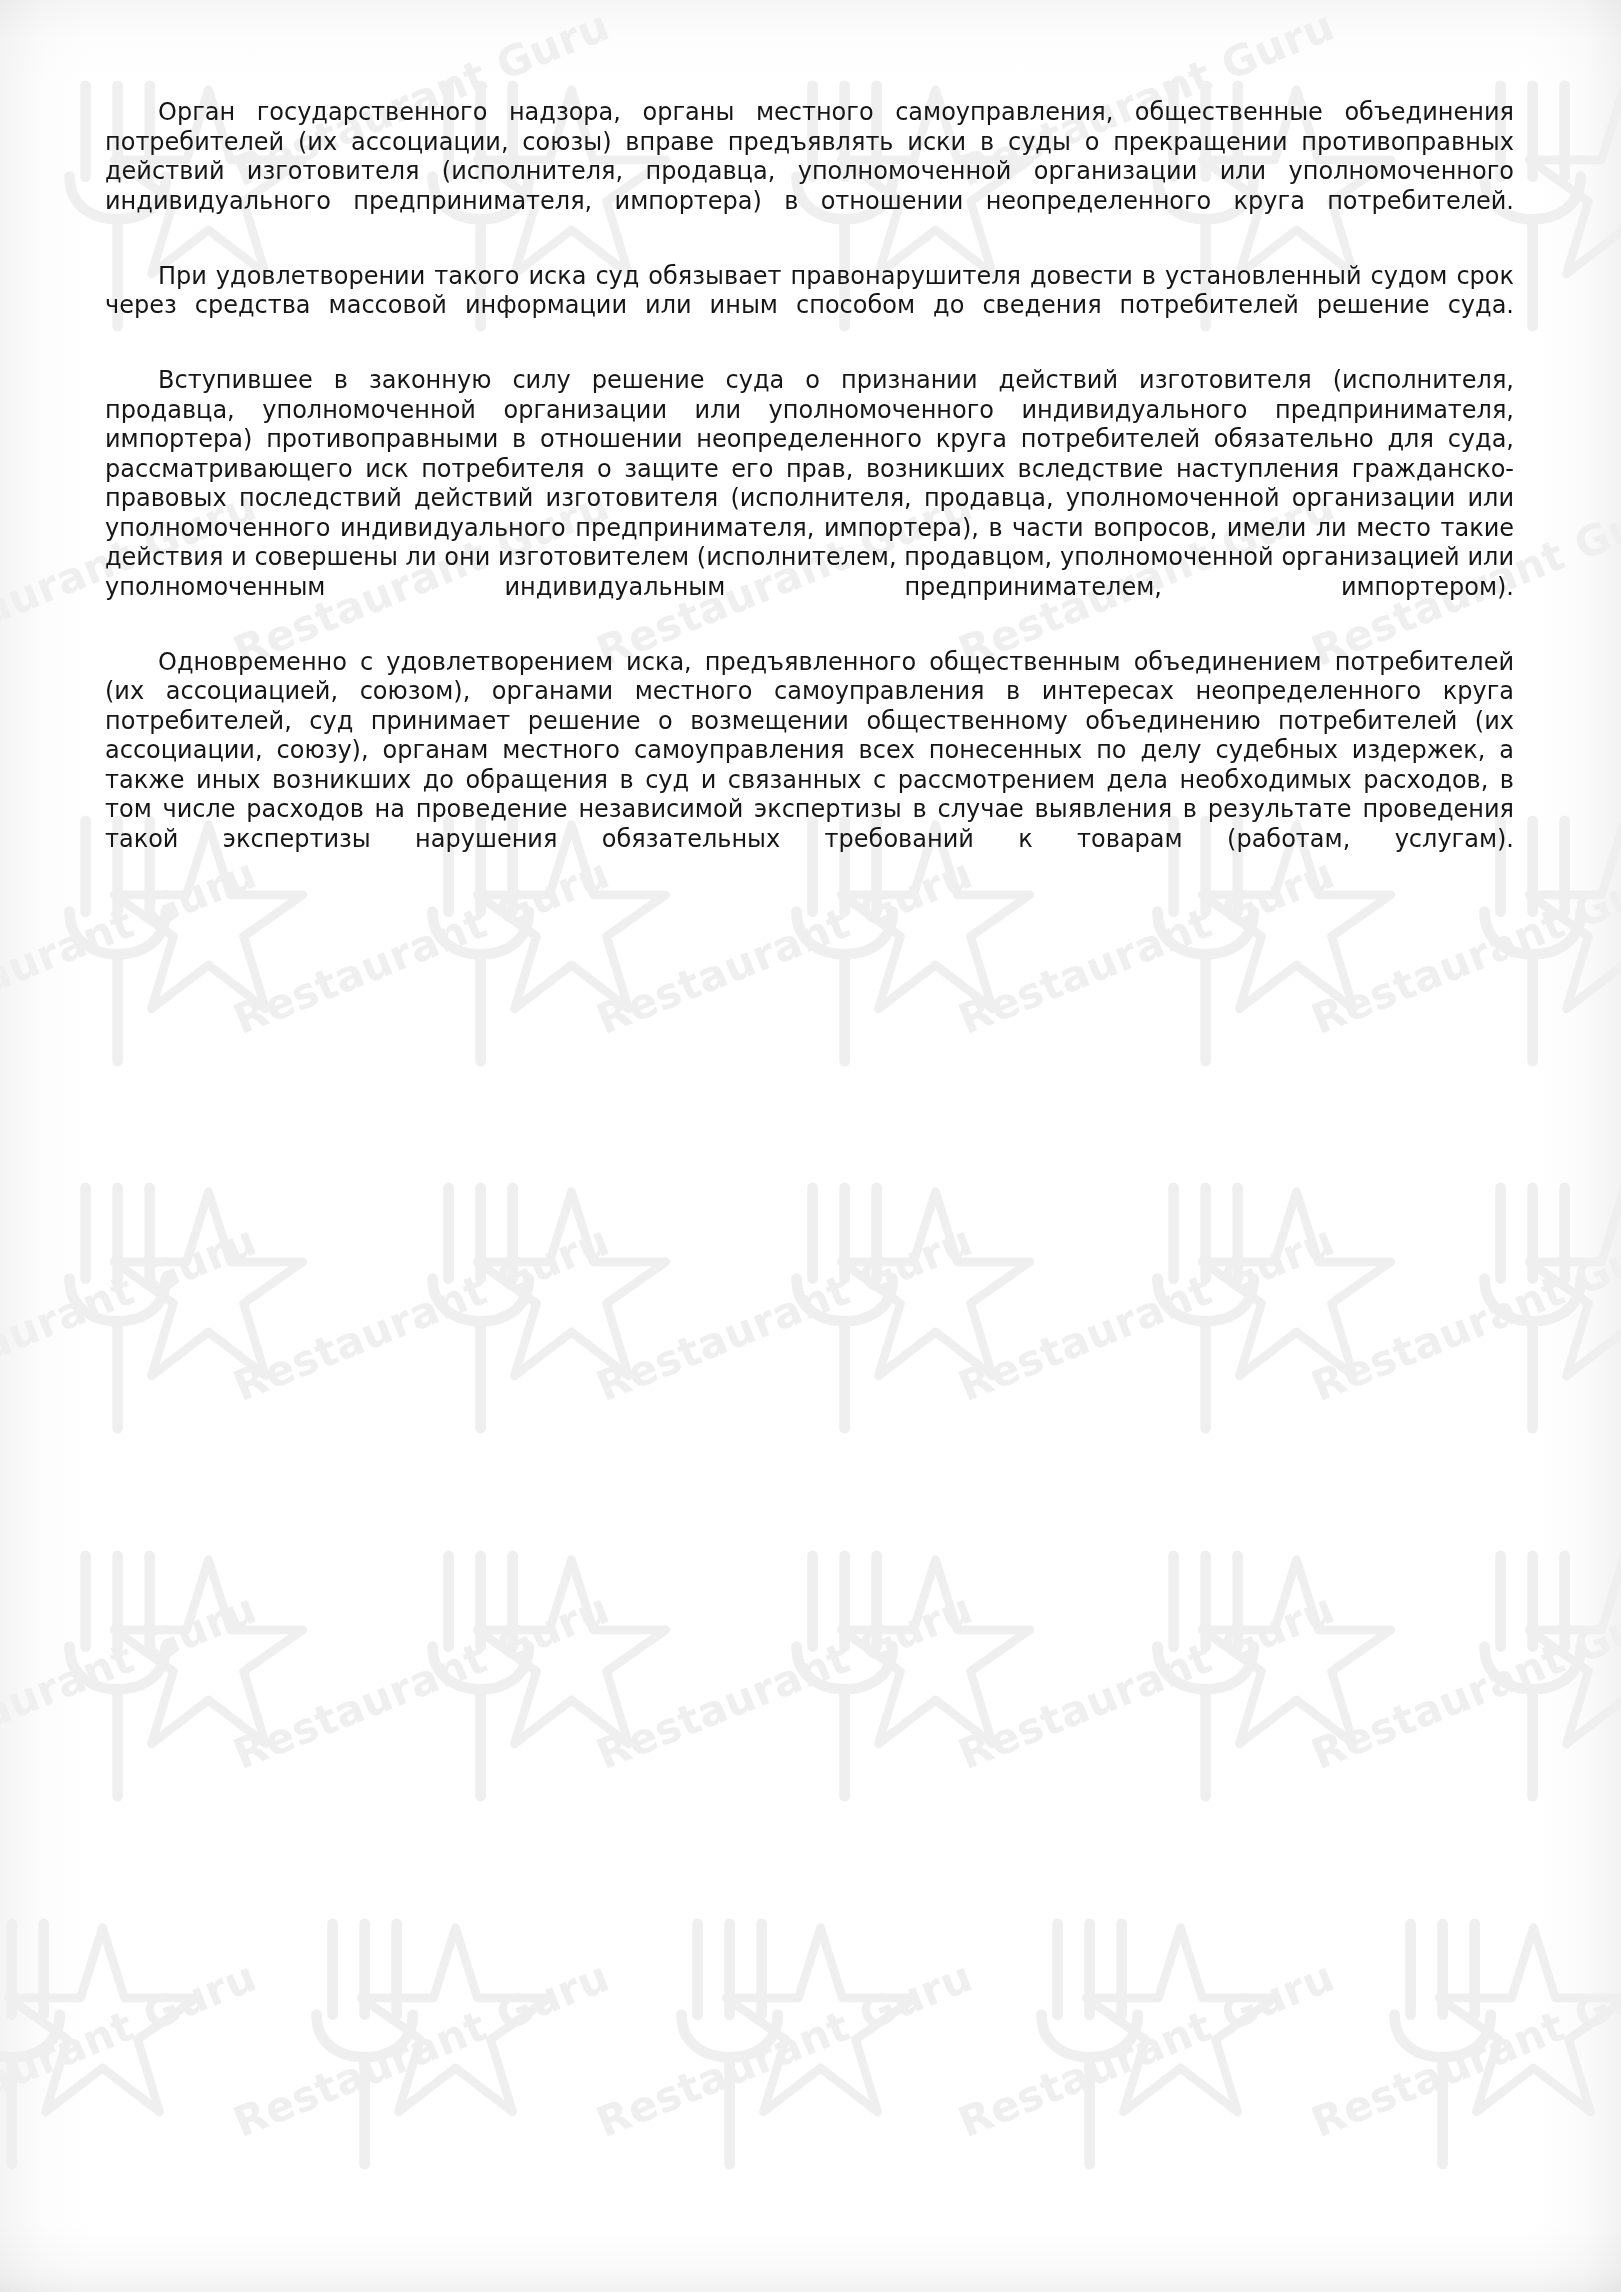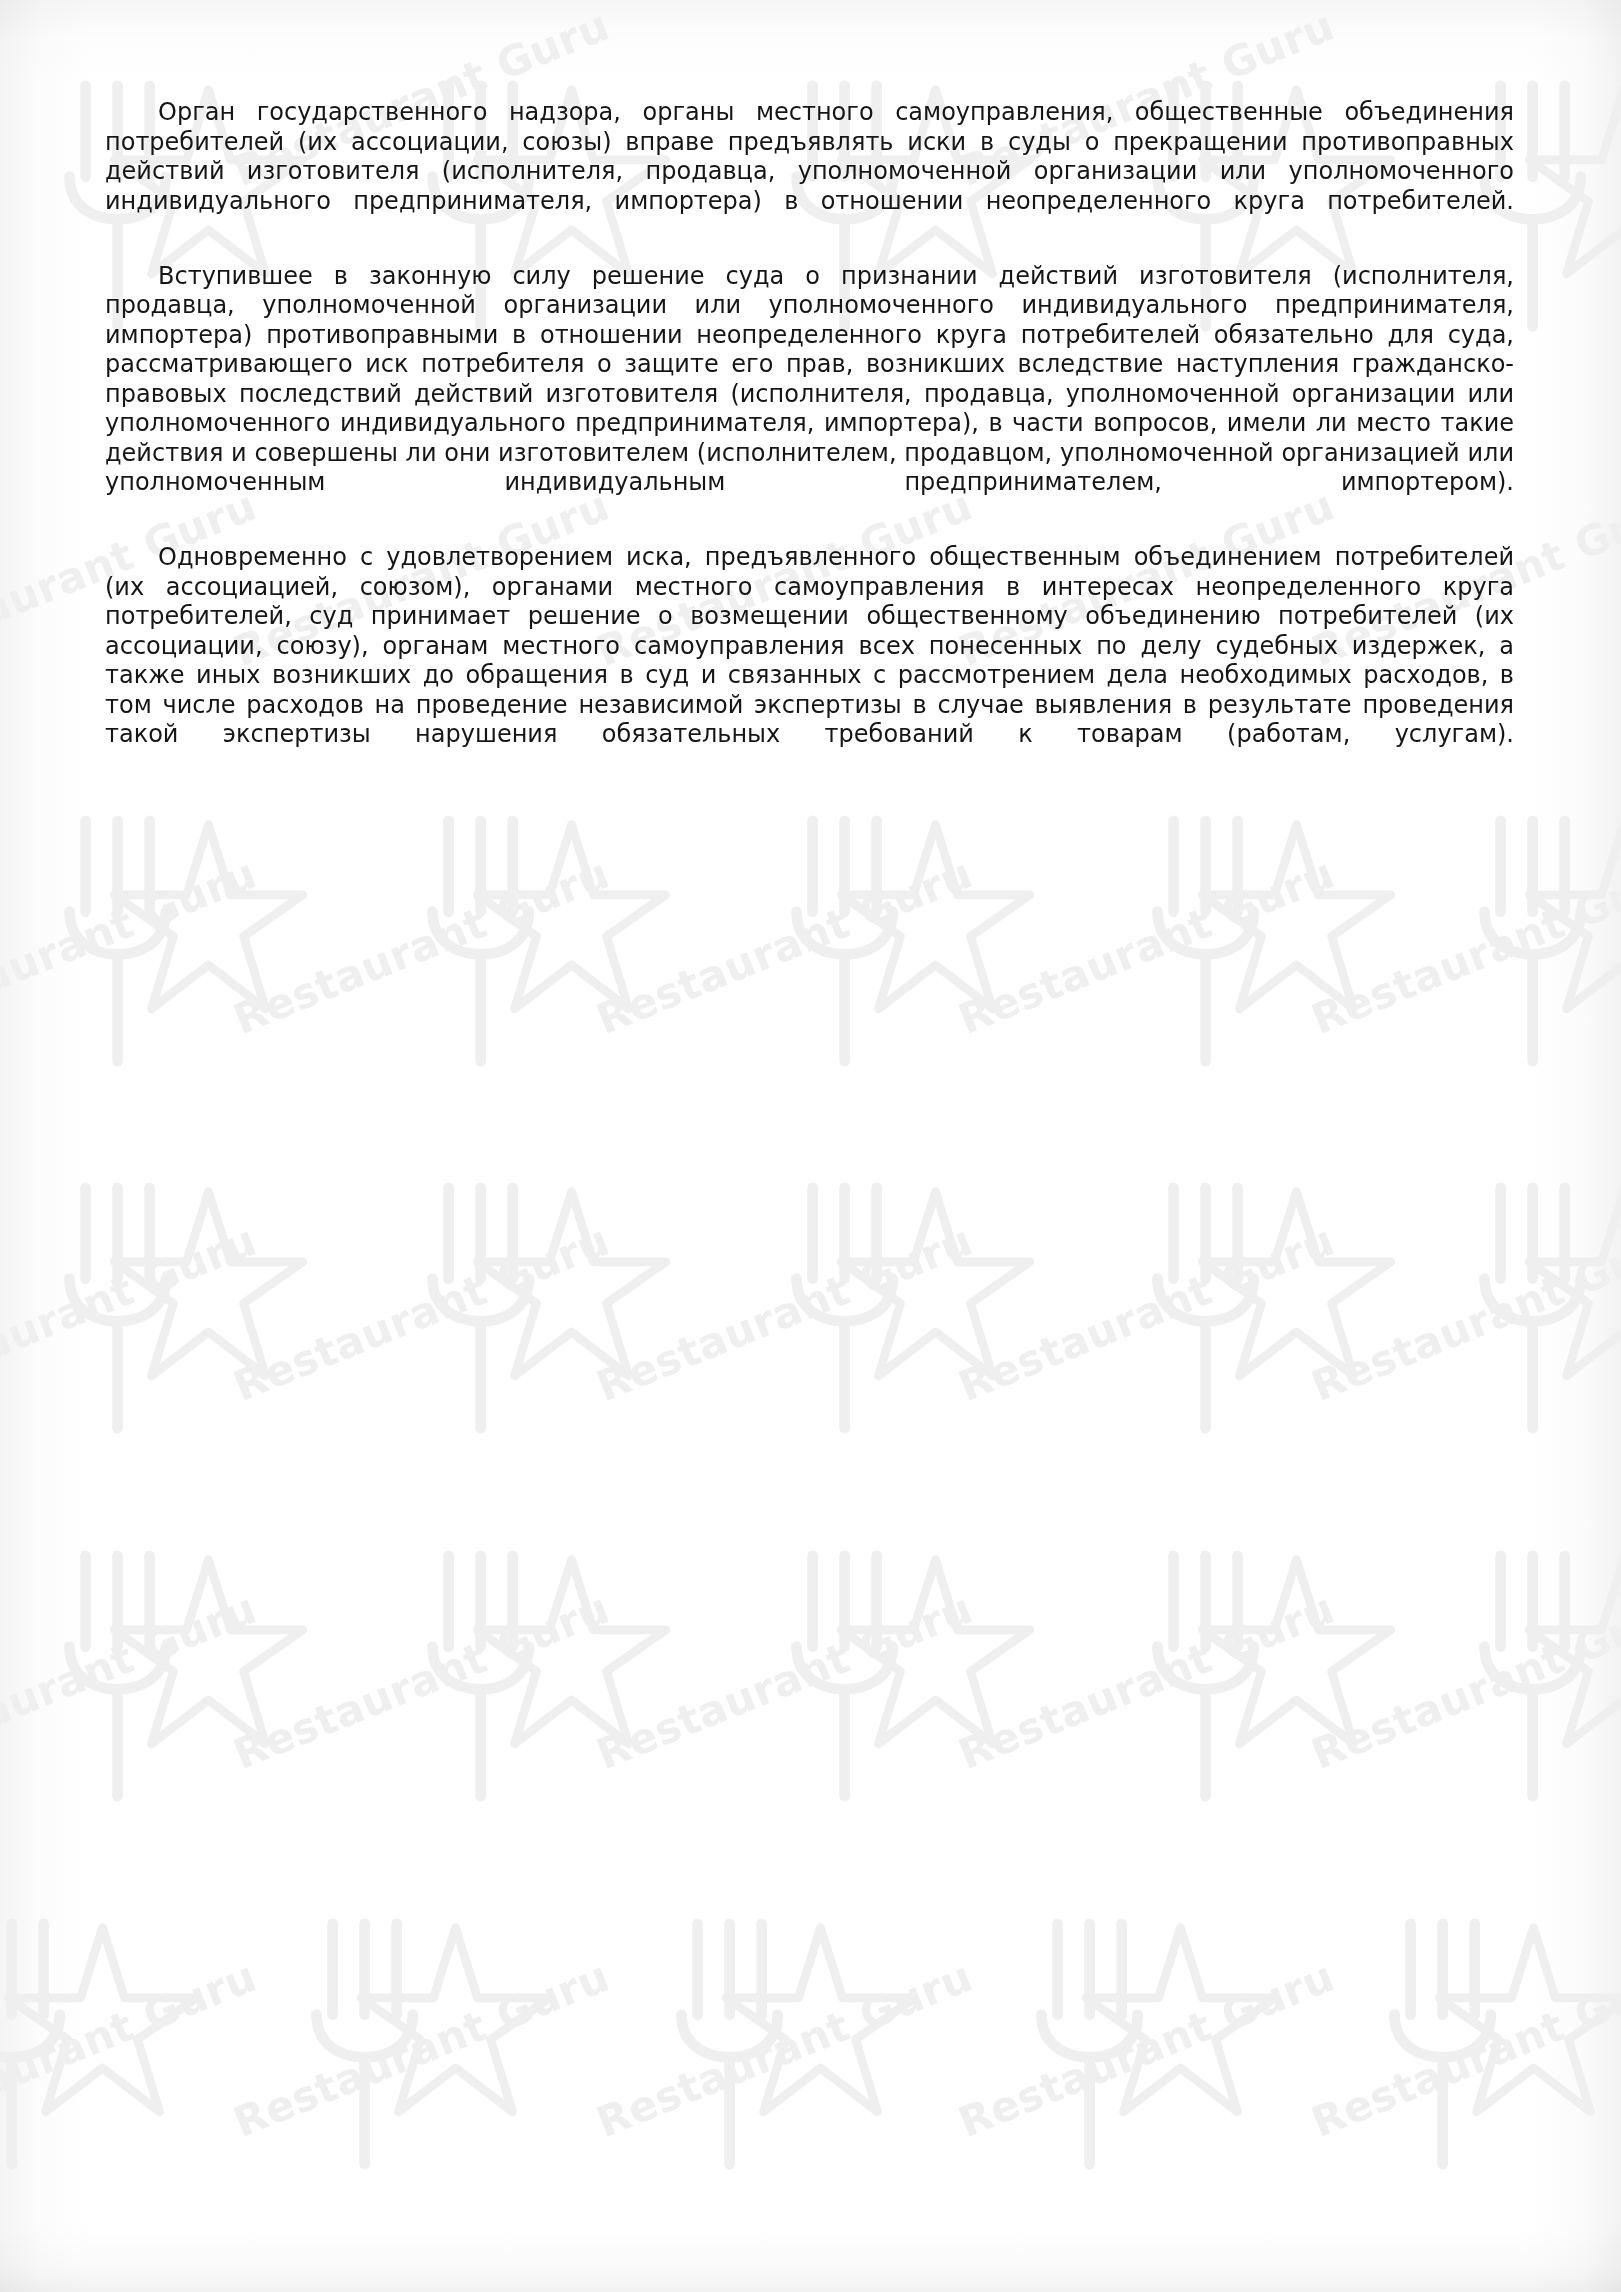--- a/index.html
+++ b/index.html
@@ -315,18 +315,19 @@
       <div class="wm-text" style="left: 245px; top: 2098px;">Restaurant Guru</div>
       <div class="wm-text" style="left: 608px; top: 2098px;">Restaurant Guru</div>
       <div class="wm-text" style="left: 970px; top: 2098px;">Restaurant Guru</div>
       <div class="wm-text" style="left: 1323px; top: 2098px;">Restaurant Guru</div>
       <div class="wm-text" style="left: 245px; top: 147px;">Restaurant Guru</div>
       <div class="wm-text" style="left: 970px; top: 147px;">Restaurant Guru</div>
     </div>
 
   <div class="content">
     <p class="para indent">Орган государственного надзора, органы местного самоуправления, общественные объединения потребителей (их ассоциации, союзы) вправе предъявлять иски в суды о прекращении противоправных действий изготовителя (исполнителя, продавца, уполномоченной организации или уполномоченного индивидуального предпринимателя, импортера) в отношении неопределенного круга потребителей.</p>
+    <p class="para indent">При удовлетворении такого иска суд обязывает правонарушителя довести в установленный судом срок через средства массовой информации или иным способом до сведения потребителей решение суда.</p>
     <p class="para indent">Вступившее в законную силу решение суда о признании действий изготовителя (исполнителя, продавца, уполномоченной организации или уполномоченного индивидуального предпринимателя, импортера) противоправными в отношении неопределенного круга потребителей обязательно для суда, рассматривающего иск потребителя о защите его прав, возникших вследствие наступления гражданско-правовых последствий действий изготовителя (исполнителя, продавца, уполномоченной организации или уполномоченного индивидуального предпринимателя, импортера), в части вопросов, имели ли место такие действия и совершены ли они изготовителем (исполнителем, продавцом, уполномоченной организацией или уполномоченным индивидуальным предпринимателем, импортером).</p>
     <p class="para indent">Одновременно с удовлетворением иска, предъявленного общественным объединением потребителей (их ассоциацией, союзом), органами местного самоуправления в интересах неопределенного круга потребителей, суд принимает решение о возмещении общественному объединению потребителей (их ассоциации, союзу), органам местного самоуправления всех понесенных по делу судебных издержек, а также иных возникших до обращения в суд и связанных с рассмотрением дела необходимых расходов, в том числе расходов на проведение независимой экспертизы в случае выявления в результате проведения такой экспертизы нарушения обязательных требований к товарам (работам, услугам).</p>
   </div>
 
 </div>
 
 
 </body></html>

